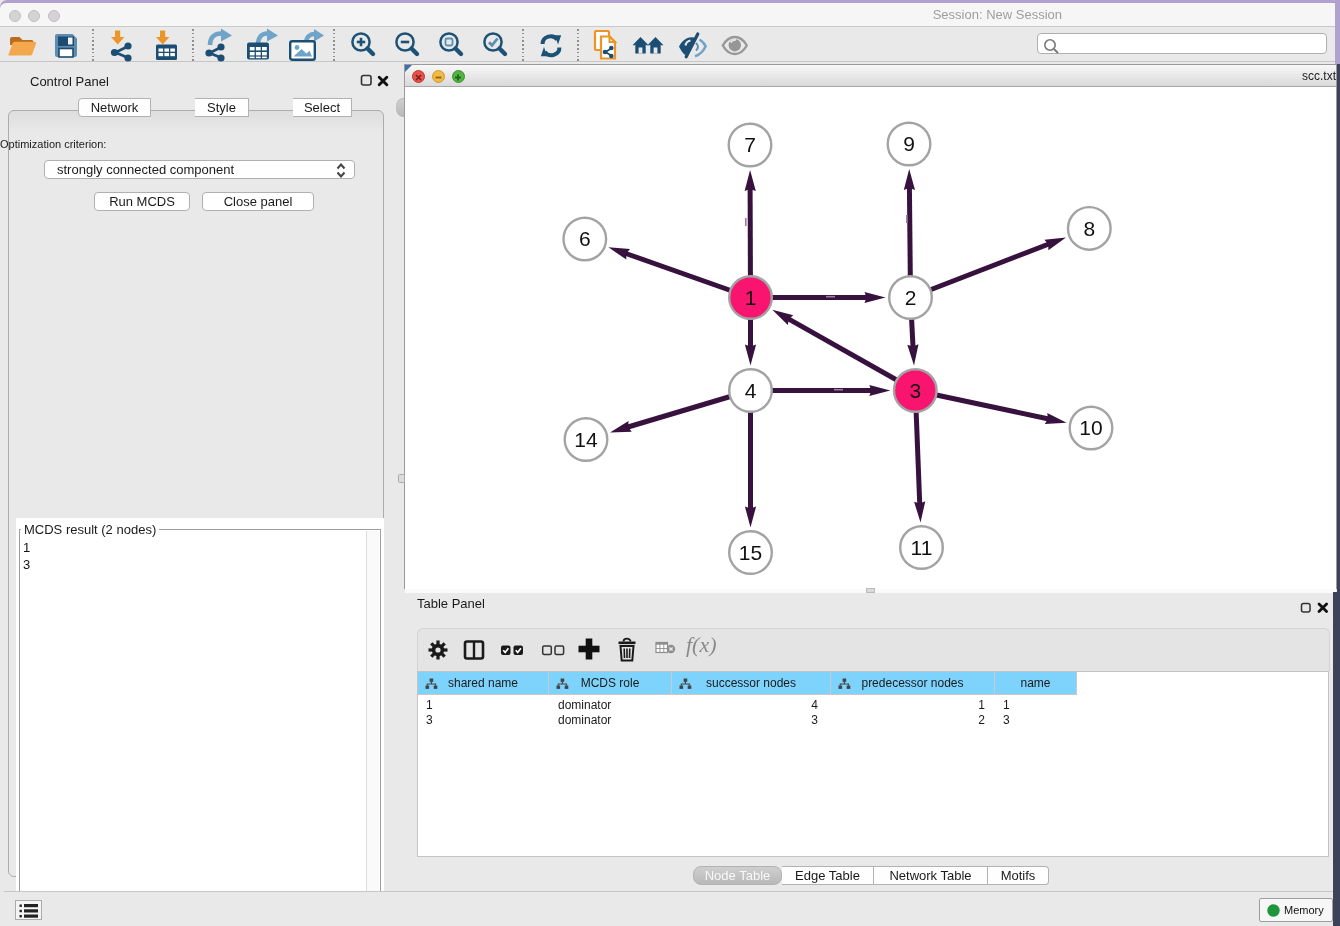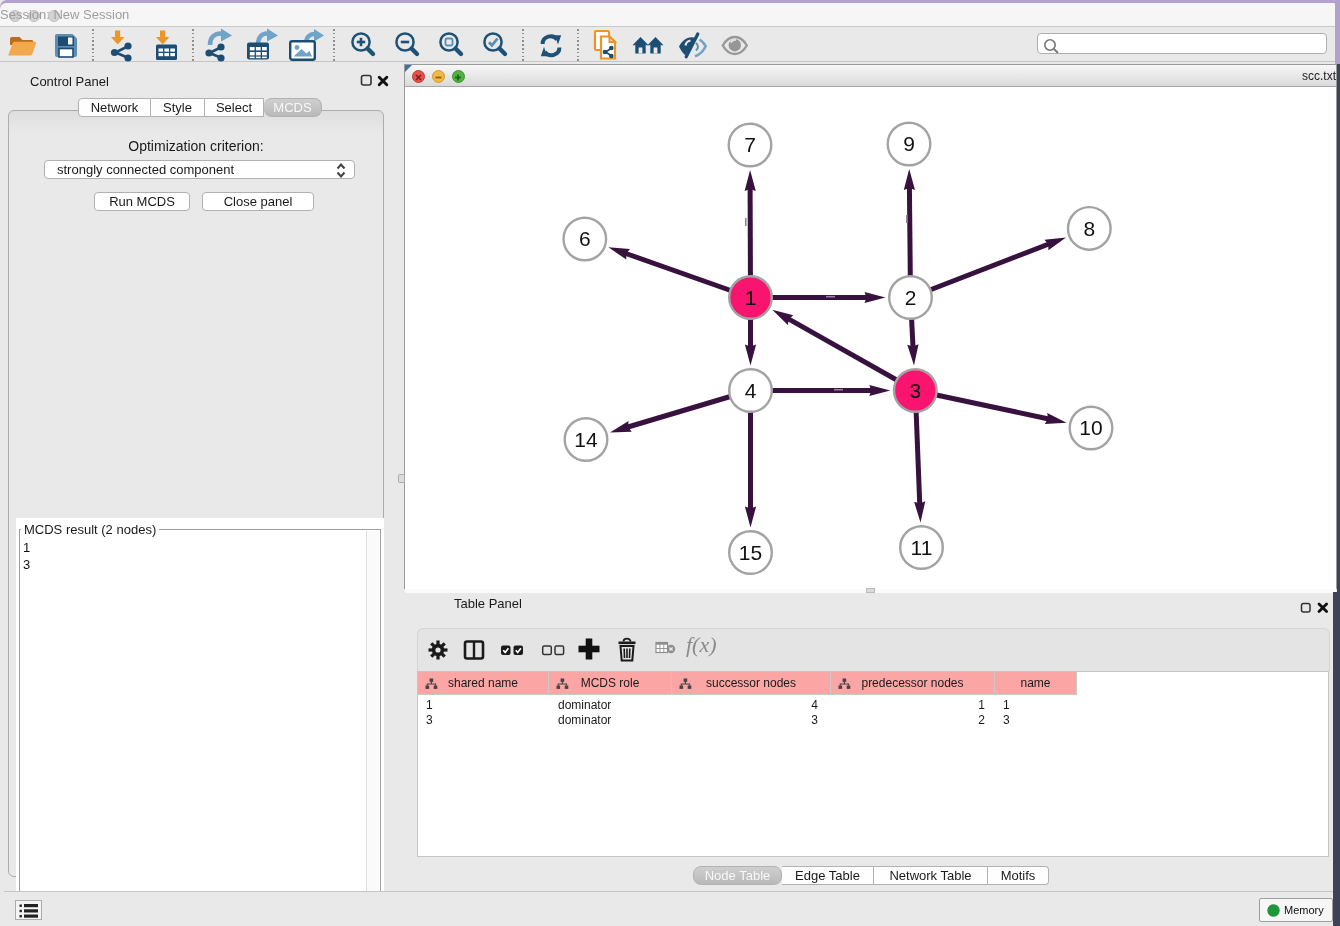--- a/index.html
+++ b/index.html
@@ -7,53 +7,53 @@
   body { font-family:"Liberation Sans", sans-serif; background:#E9E9E9; position:relative; }
   .abs { position:absolute; }
   
   #purpletop { left:0; top:0; width:1340px; height:10px; background:#B2A0CF; border-radius:7px 7px 0 0; }
   #purpleright { right:0; top:0; width:5px; height:64px; background:#B2A0CF; }
   #darkright1 { left:1337px; top:64px; width:3px; height:528px; background:#3E415A; }
   #darkright2 { left:1333px; top:592px; width:7px; height:334px; background:#3E415A; }
   
   #titlebar { left:0; top:3px; width:1340px; height:24px; background:#F6F6F6; border-bottom:1px solid #C9C9C9; border-radius:6px 6px 0 0; }
   .tl { position:absolute; top:7px; width:12px; height:12px; border-radius:50%; background:#D5D2D5; border:1px solid #C2BFC2; }
-  #wintitle { position:absolute; top:4px; left:0; width:1062px; text-align:left; font-size:13px; color:#9E9E9E; }
+  #wintitle { position:absolute; top:4px; left:0; width:1062px; text-align:right; font-size:13px; color:#9E9E9E; }
   
   #toolbar { left:0; top:28px; width:1340px; height:34px; background:#E9E9E9; border-bottom:1px solid #C6C6C6; }
   .tsep { position:absolute; top:1px; height:33px; width:1.5px; background:repeating-linear-gradient(to bottom,#8F8F8F 0,#8F8F8F 1.5px,transparent 1.5px,transparent 3.8px); }
   .ticon { position:absolute; top:0; }
   #searchbox { position:absolute; left:1037px; top:5px; width:290px; height:21px; background:#FFF; border:1px solid #AFAFAF; border-radius:4px; }
   
   #cpanel { left:0; top:63px; width:392px; height:828px; background:#E9E9E9; }
   #cp-title { position:absolute; left:30px; top:11px; font-size:13px; color:#1A1A1A; }
   #cp-box { position:absolute; left:8px; top:47px; width:376px; height:767px; border:1px solid #ACACAC; border-radius:6px; background:linear-gradient(#DEDEDE, #E9E9E9 22px); }
   .tabrow { position:absolute; display:flex; height:19px; font-size:13px; }
   .tab { background:#FEFEFE; border:1px solid #B2B2B2; border-left:none; color:#1A1A1A; display:flex; align-items:center; justify-content:center; }
   .tab.first { border-left:1px solid #B2B2B2; border-radius:4px 0 0 4px; }
   .tab.last { border-radius:0 4px 4px 0; }
   .tab.sel { background:linear-gradient(#CFCFCF,#B9B9B9); color:#F8F8F8;border-radius:8px; }
-  #opt-label { position:absolute; left:0; top:75px; width:392px; text-align:center; font-size:14px; color:#1A1A1A; }
+  #opt-label { position:absolute; left:0; top:75px; width:392px; text-align:left; font-size:11px; color:#1A1A1A; }
   #dropdown { position:absolute; left:44px; top:97px; width:311px; height:19px; background:#FFF; border:1px solid #B0B0B0; border-radius:4px; font-size:13px; color:#1A1A1A; line-height:17px; padding-left:12px; }
   .btn { position:absolute; top:129px; height:19px; background:#FFF; border:1px solid #B0B0B0; border-radius:4px; font-size:13px; color:#1A1A1A; text-align:center; line-height:17px; }
   #mcds-box { position:absolute; left:16px; top:427px; width:368px; height:384px; background:#FFF;margin-top:28px; }
   #mcds-fs { position:absolute; left:3px; top:11px; width:362px; height:367px; border:1px solid #9F9F9F; }
   #mcds-legend { position:absolute; left:5px; top:4px; background:#FFF; padding:0 3px; font-size:13px; color:#1A1A1A; }
   #mcds-scroll { position:absolute; right:5px; top:13px; width:13px; height:363px; background:#FAFAFA; border-left:1px solid #DDD; }
   
   #netwin { left:404px; top:64px; width:933px; height:525px; border:1px solid #9A9A9A; border-bottom:none; background:#FFF; }
   #nettitle { position:absolute; left:0; top:0; width:931px; height:22px; background:linear-gradient(#F8F8F8,#D9D9D9); border-bottom:1px solid #A8A8A8; }
   .lt { position:absolute; top:5px; width:13px; height:13px; border-radius:50%; }
   #netname { position:absolute; top:4px; left:0; width:931px; text-align:right; font-size:12px; color:#222; }
   
   #tpanel { left:393px; top:592px; width:940px; height:299px; background:#E9E9E9; }
-  #tp-title { position:absolute; left:24px; top:4px; font-size:13px; color:#1A1A1A;margin-left:37px; }
+  #tp-title { position:absolute; left:24px; top:4px; font-size:13px; color:#1A1A1A; }
   #tp-toolbar { position:absolute; left:24px; top:36px; width:913px; height:43px; background:#E4E4E4; border:1px solid #D4D4D4; border-bottom:none; border-radius:6px 6px 0 0; }
   #tbl { position:absolute; left:24px; top:79px; width:912px; height:186px; background:#FFF; border:1px solid #C4C4C4; font-size:12px; }
-  .hcell { position:absolute; top:0; height:23px; background:#fca5a5; border-right:1px solid #C9C9C9; border-bottom:1px solid #C9C9C9; color:#1A1A1A; }
+  .hcell { position:absolute; top:0; height:23px; background:#7dd3fc; border-right:1px solid #C9C9C9; border-bottom:1px solid #C9C9C9; color:#1A1A1A; }
   .hlabel { position:absolute; width:100%; text-align:center; top:4px; }
   .cellv { position:absolute; color:#1A1A1A; }
   
   #statusbar { left:4px; top:891px; width:1340px; height:35px; background:#E9E9E9; border-top:1px solid #C6C6C6; }
   #listbtn { position:absolute; left:11px; top:8px; width:27px; height:20px; background:#F4F4F4; border:1px solid #ABABAB; }
   #membtn { position:absolute; left:1255px; top:6px; width:74px; height:24px; background:#F7F7F7; border:1px solid #9E9E9E; border-radius:2px; font-size:11px; color:#111; }
 </style>
 </head>
 <body>
 <div class="abs" id="purpletop"></div>
@@ -226,21 +226,21 @@
 </div>
 <div class="abs" id="cpanel">
   <div id="cp-title">Control Panel</div>
   <svg style="position:absolute;left:360px;top:11px;" width="13" height="13">
     <rect x="1.5" y="1.5" width="9.5" height="9.5" rx="2" fill="none" stroke="#333" stroke-width="1.6"></rect>
   </svg>
   <svg style="position:absolute;left:377px;top:11.5px;" width="13" height="12">
     <path d="M2.2,2.2 L9.8,9.8 M9.8,2.2 L2.2,9.8" stroke="#111" stroke-width="2.9" stroke-linecap="round"></path>
   </svg>
   <div id="cp-box"></div>
-  <div class="tabrow" style="left:78px; top:35px;">
+  <div class="tabrow" style="left:78px; top:35px;gap:44px;">
     <div class="tab first" style="width:73px;">Network</div>
     <div class="tab" style="width:54px;">Style</div>
     <div class="tab" style="width:59px;">Select</div>
     <div class="tab sel last" style="width:58px;">MCDS</div>
   </div>
   <div id="opt-label">Optimization criterion:</div>
   <div id="dropdown">strongly connected component
     <svg style="position:absolute;right:7px;top:2px;" width="12" height="15">
       <polyline points="2.5,5.5 6,1.5 9.5,5.5" fill="none" stroke="#444" stroke-width="2"></polyline>
       <polyline points="2.5,9.5 6,13.5 9.5,9.5" fill="none" stroke="#444" stroke-width="2"></polyline>

